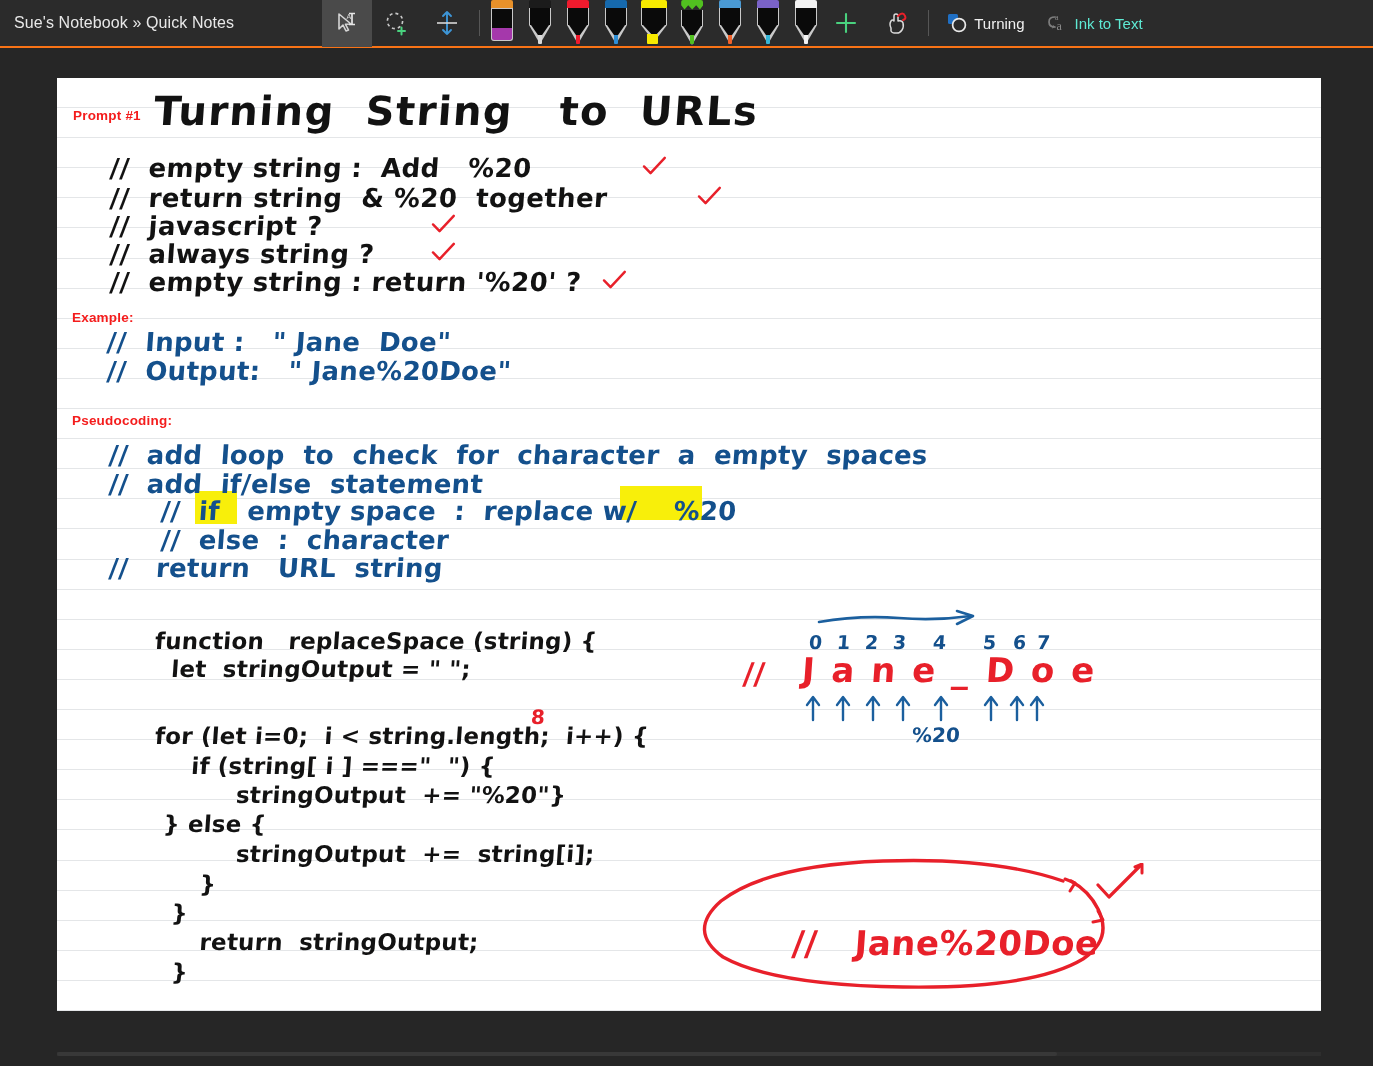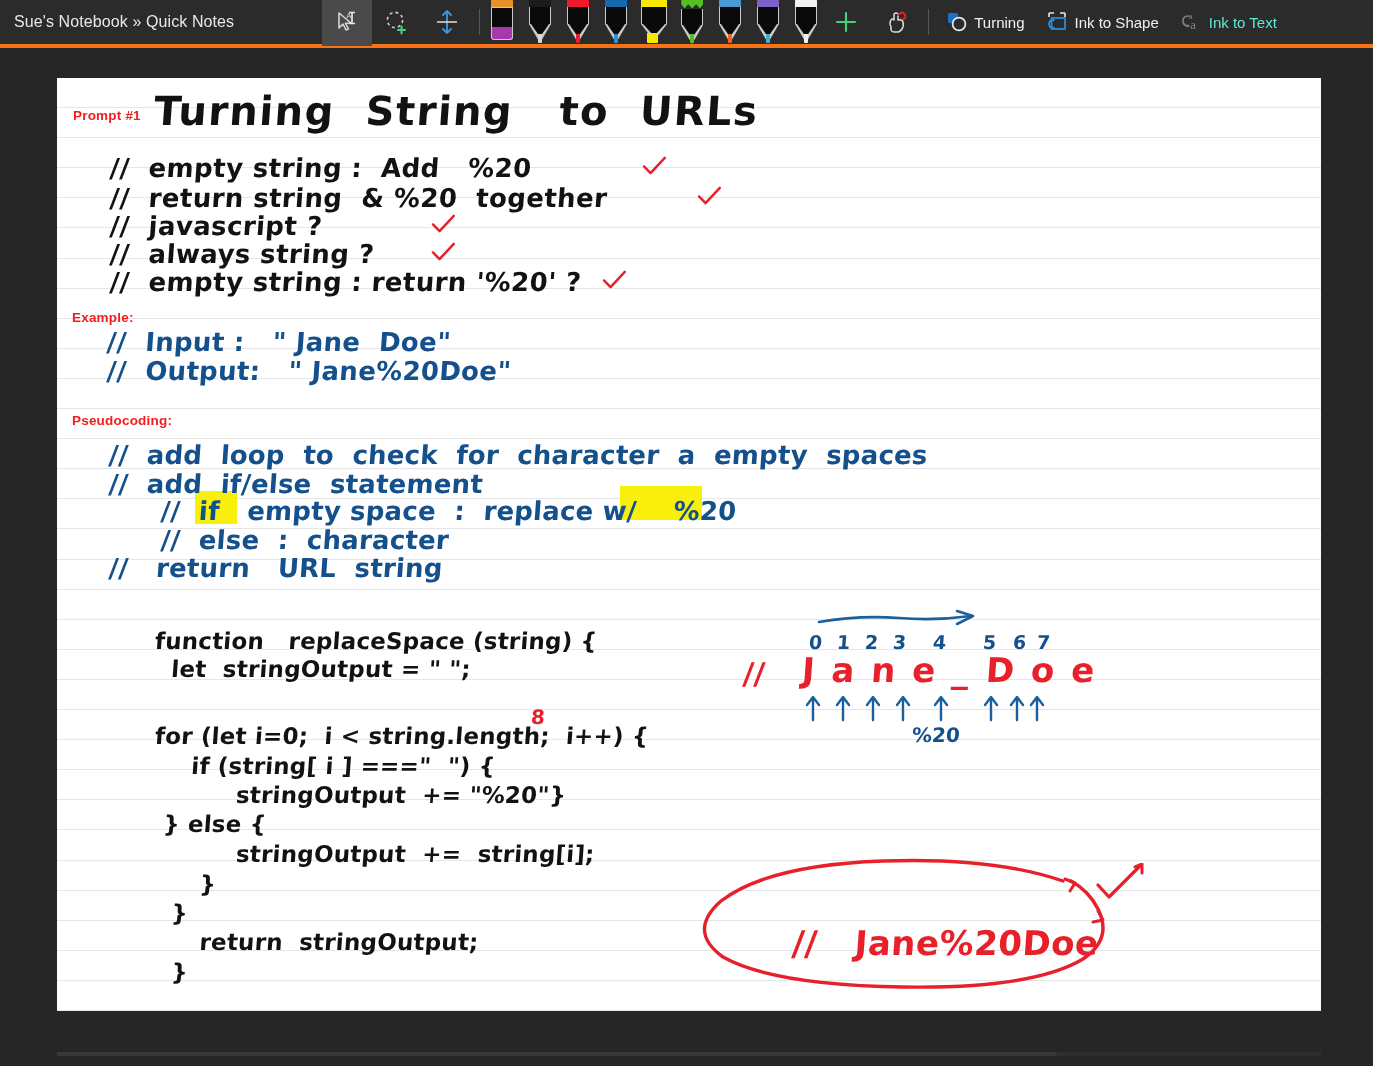--- a/index.html
+++ b/index.html
@@ -11,21 +11,21 @@
     font-family: "Liberation Sans", sans-serif;
     overflow: hidden;
   }
 
   
   #toolbar {
     position: absolute; left: 0; top: 0;
     width: 1373px; height: 48px;
     background: #2b2b2b;
     display: flex; align-items: center;
-    border-bottom: 4px solid #f97316;
+    border-bottom: 2px solid #f97316;
   }
   #notebook-title {
     color: #e8e8e8;
     font-size: 16px;
     padding-left: 14px;
     white-space: nowrap;
     letter-spacing: .1px;
   }
   .tb-spacer { flex: 0 0 88px; }
   .tb-btn {
@@ -295,29 +295,20 @@
   <div class="tb-sep"></div>
 
   <div class="tb-item">
     <svg width="22" height="22" viewBox="0 0 22 22">
       <rect x="2" y="2" width="10" height="10" rx="1.5" fill="#1f6fc4"></rect>
       <circle cx="13" cy="13" r="6.4" fill="#2b2b2b" stroke="#e9e9e9" stroke-width="1.7"></circle>
     </svg>
     <span class="tb-label">Turning</span>
   </div>
 
-  <div class="tb-item">
-    <svg width="24" height="24" viewBox="0 0 24 24">
-      <path d="M4 3 h5 M4 3 v4 M20 3 h-5 M20 3 v4" stroke="#e6e6e6" stroke-width="1.6" fill="none"></path>
-      <rect x="6.5" y="8" width="13.5" height="11" fill="none" stroke="#2d8ad4" stroke-width="1.8"></rect>
-      <path d="M9 10 q-5 0 -5 4 q0 4 5 4" fill="none" stroke="#2d8ad4" stroke-width="1.8" stroke-linecap="round"></path>
-      <path d="M7 16 l2 2 l-3 1 z" fill="#2d8ad4"></path>
-    </svg>
-    <span class="tb-label">Ink to Shape</span>
-  </div>
 
   <div class="tb-item">
     <svg width="24" height="24" viewBox="0 0 24 24">
       <path d="M10 6 q-6 0 -6 5 q0 5 6 5" fill="none" stroke="#7d7d7d" stroke-width="1.7" stroke-linecap="round"></path>
       <path d="M8 14 l2.5 2 l-3.5 1.5 z" fill="#7d7d7d"></path>
       <text x="10" y="9" font-size="8" fill="#8a8a8a" font-family="Liberation Serif, serif">a</text>
       <text x="11.5" y="19" font-size="12" fill="#8a8a8a" font-family="Liberation Serif, serif">a</text>
     </svg>
     <span class="tb-label disabled">Ink to Text</span>
   </div>

